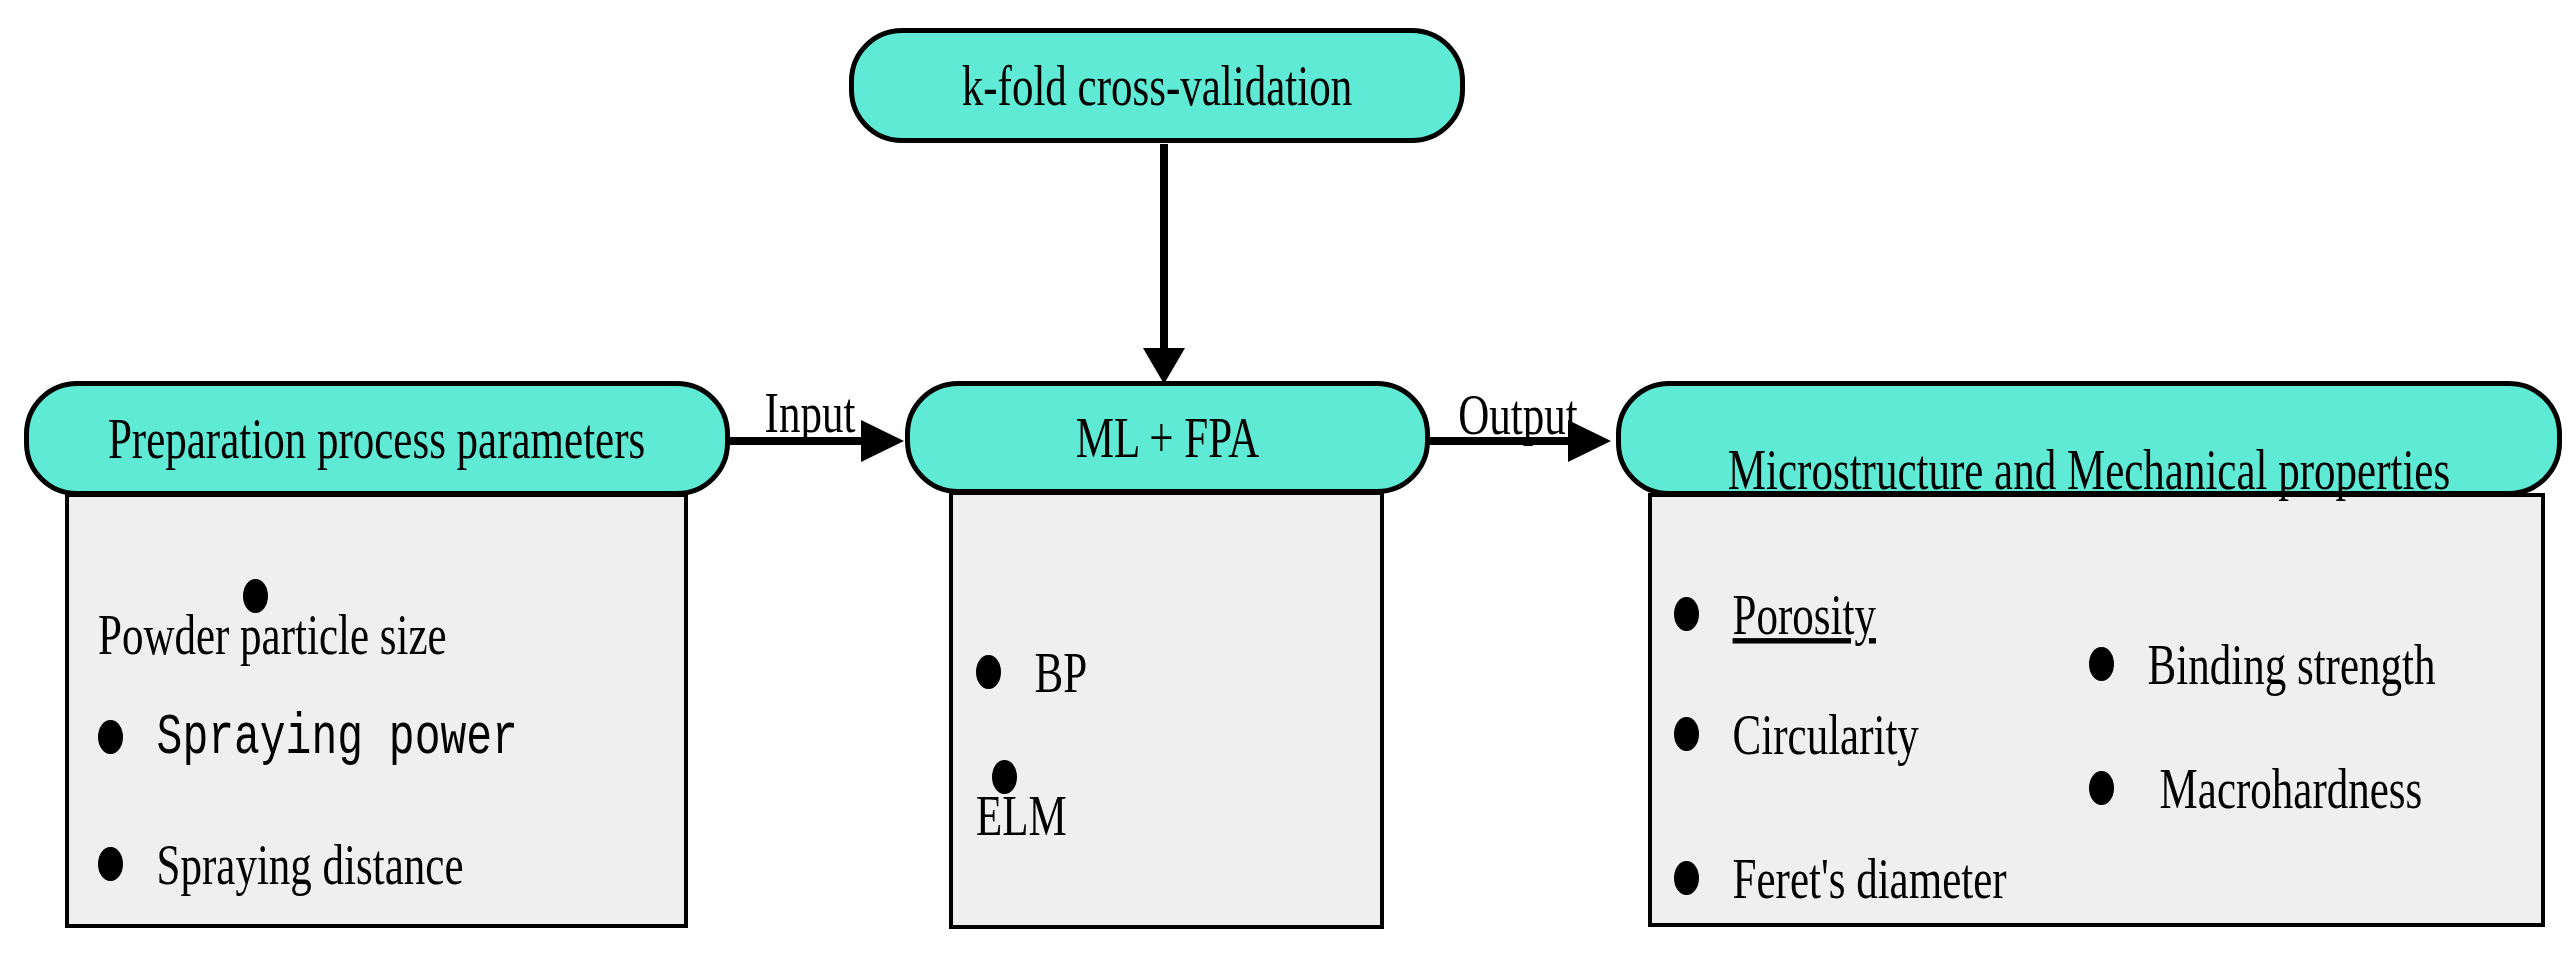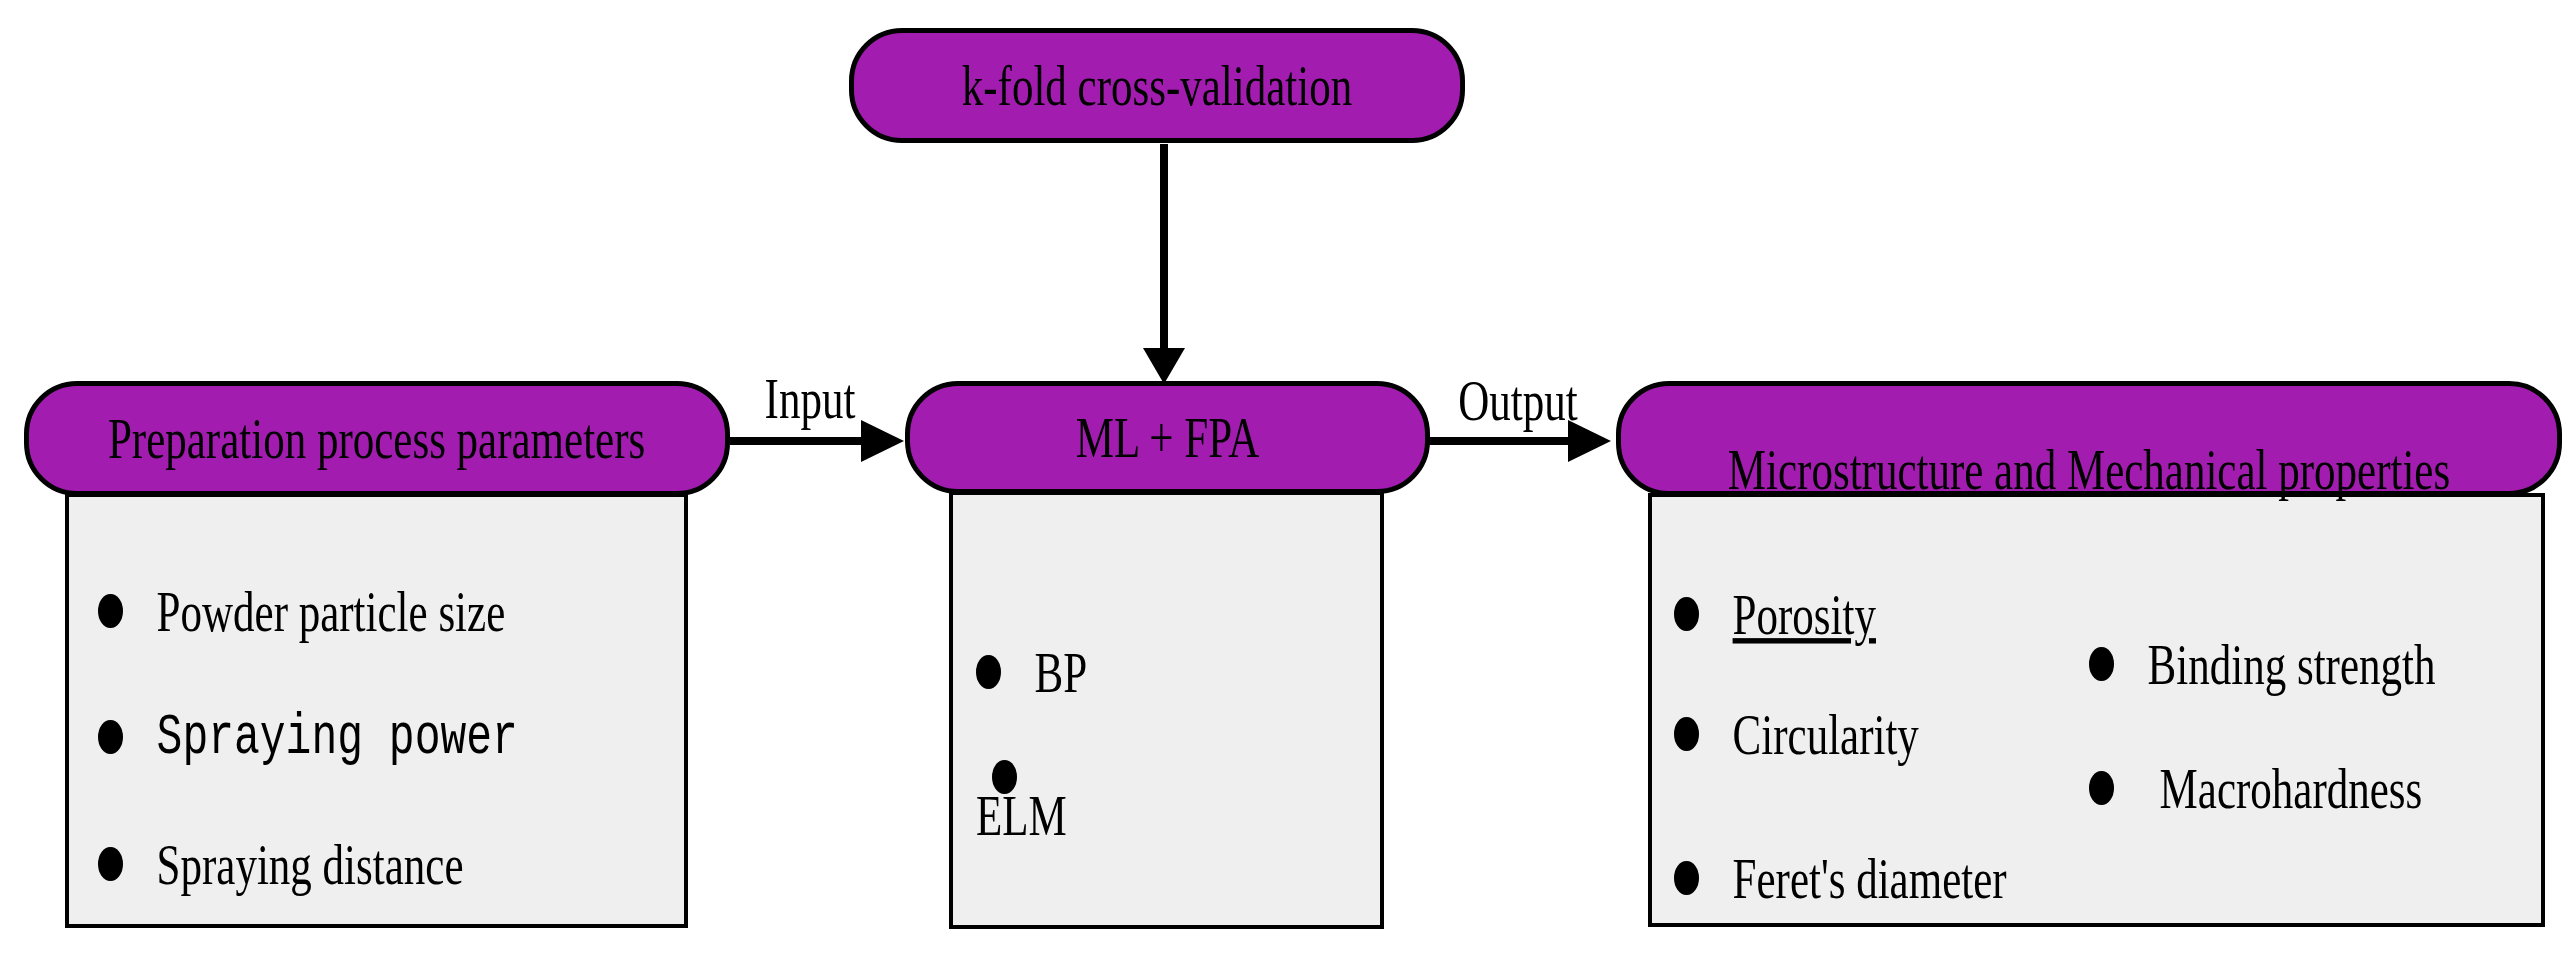--- a/index.html
+++ b/index.html
@@ -13,21 +13,21 @@
   .t{
     display:inline-block;
     transform:scaleY(1.35);
     transform-origin:50% 50%;
     white-space:nowrap;
     font-size:43px;
     line-height:1;
   }
   .node-header{
     position:absolute;
-    background:#a21caf;
+    background:#5eead4;
     border:5.7px solid #000;
     border-radius:53px;
     display:flex;align-items:center;justify-content:center;
     z-index:3;
   }
   .node-body{
     position:absolute;
     background:#efefef;
     border:4.7px solid #000;
     z-index:1;
@@ -54,41 +54,41 @@
   }
   .head-down{
     position:absolute;width:0;height:0;z-index:4;
     border-left:21px solid transparent;
     border-right:21px solid transparent;
     border-top:36px solid #000;
   }
   .edge-label{
     position:absolute;
     transform:translateX(-50%);
-    display:flex;align-items:flex-start;justify-content:center;
+    display:flex;align-items:flex-end;justify-content:center;
     height:57px;
     z-index:5;
   }
 </style>
 </head>
 <body>
 
 <div class="node-header" style="left:849px;top:28px;width:616px;height:115px;">
   <span class="t">k-fold cross-validation</span>
 </div>
 
 <div class="v-line" style="left:1160px;top:144px;height:206px;"></div>
 <div class="head-down" style="left:1143px;top:348px;"></div>
 
 <div class="node-header" style="left:23.6px;top:381px;width:706px;height:115px;">
   <span class="t">Preparation process parameters</span>
 </div>
 <div class="node-body" style="left:65px;top:493px;width:623px;height:435px;"></div>
 
-<div class="bullet-row" style="left:98px;top:579px;">
+<div class="bullet-row" style="left:98px;top:579px;flex-direction:column;">
   <span class="bullet"></span>
   <span class="t">Powder particle size</span>
 </div>
 <div class="bullet-row" style="left:98px;top:705px;font-family:Liberation Mono, monospace;">
   <span class="bullet"></span>
   <span class="t">Spraying power</span>
 </div>
 <div class="bullet-row" style="left:98px;top:832px;">
   <span class="bullet"></span>
   <span class="t">Spraying distance</span>

